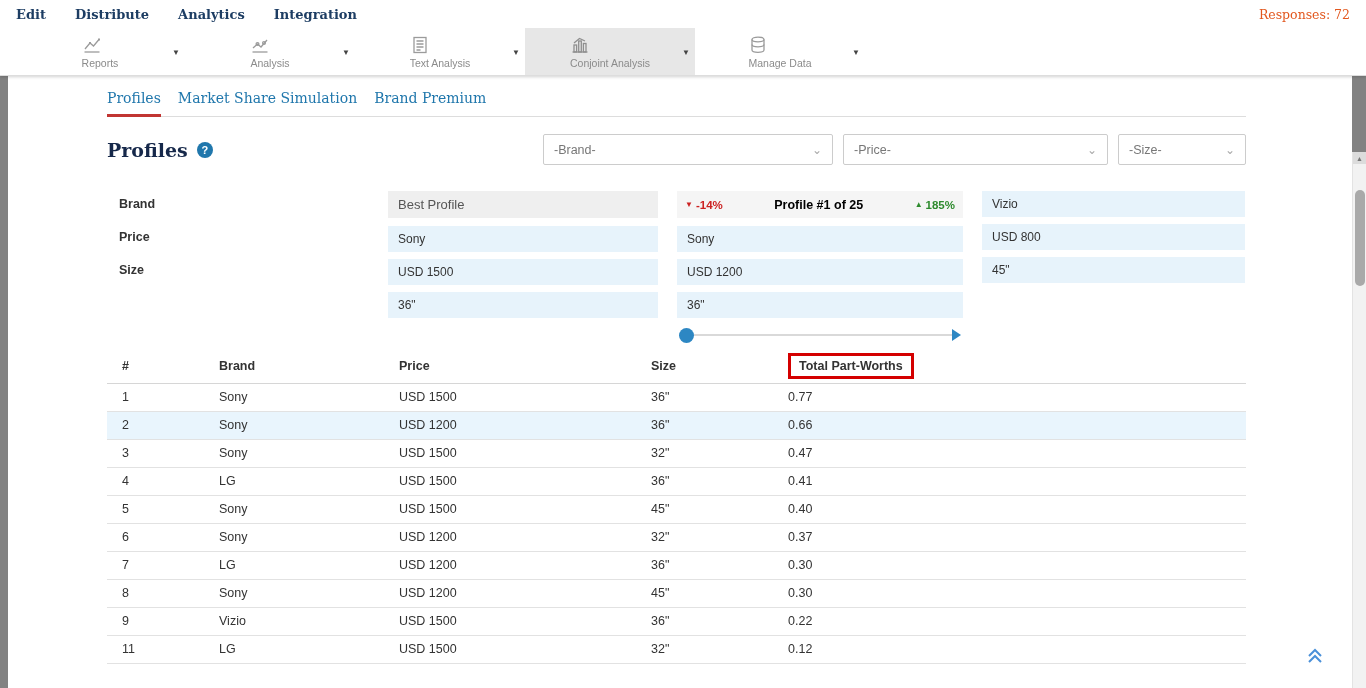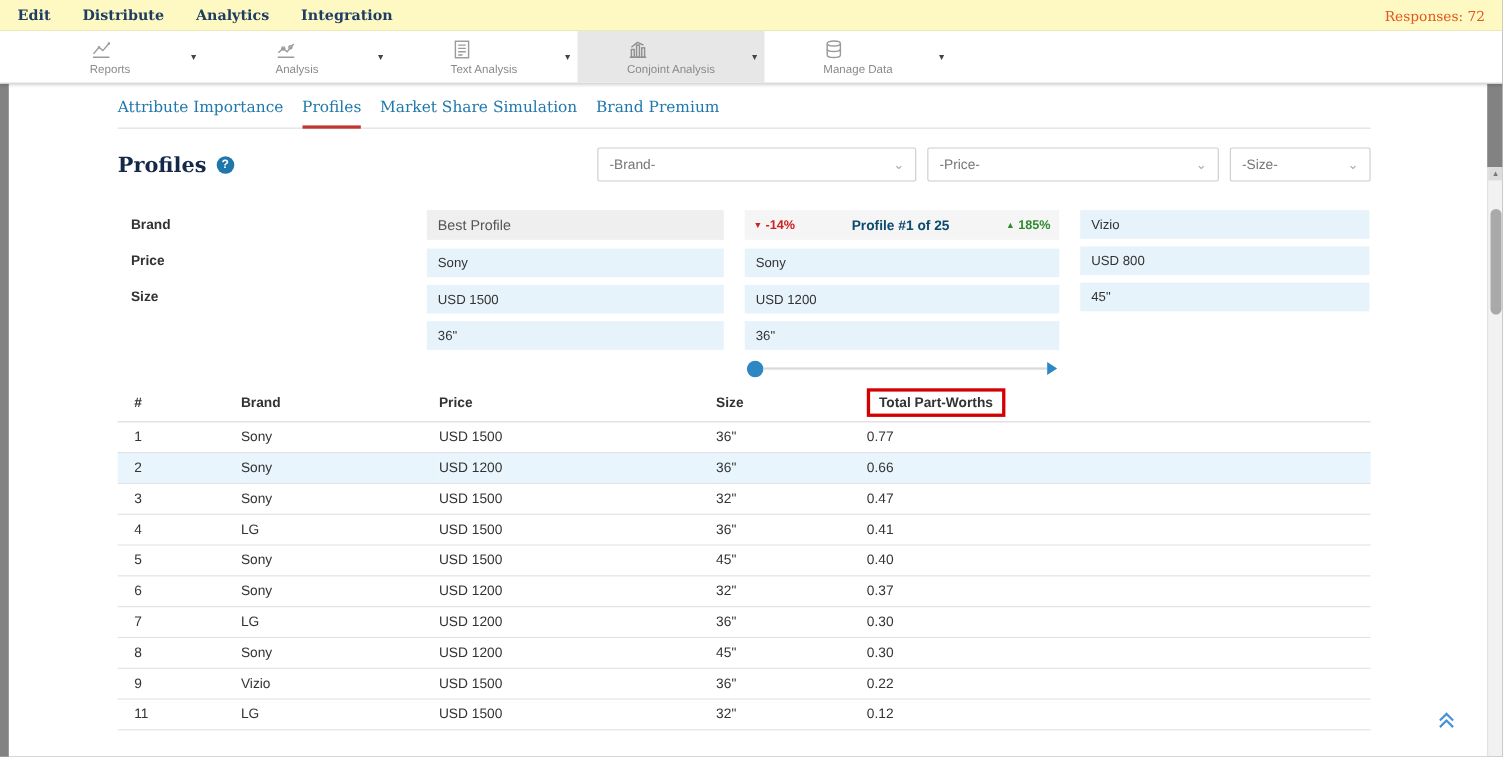--- a/index.html
+++ b/index.html
@@ -1,20 +1,20 @@
 <!DOCTYPE html>
 <html><head>
 <meta charset="utf-8">
 <style>
   *{box-sizing:border-box;margin:0;padding:0}
   html,body{width:1366px;height:688px;overflow:hidden}
   body{position:relative;background:#828282;font-family:"Liberation Sans",sans-serif}
 
   
-  .topnav{height:28px;background:#fef9c3;display:flex;align-items:center;justify-content:space-between;padding:0 16px;position:relative;z-index:3}
+  .topnav{height:28px;background:#ffffff;display:flex;align-items:center;justify-content:space-between;padding:0 16px;position:relative;z-index:3}
   .nav-left{display:flex;gap:29px;align-items:center}
   .nav-item{font-family:"DejaVu Serif",serif;font-size:13px;font-weight:700;color:#1d3d63;cursor:pointer}
   .nav-item.active{text-underline-offset:3px}
   .responses{font-family:"DejaVu Serif",serif;font-size:12.5px;font-weight:400;color:#e2571e}
 
   
   .toolbar{height:48px;background:#fff;display:flex;padding-left:15px;border-bottom:1px solid #ddd;box-shadow:0 1px 3px rgba(0,0,0,.18);position:relative;z-index:2}
   .tool-group{width:170px;display:flex;align-items:center;justify-content:center;position:relative;cursor:pointer}
   .tool-group.active{background:#e7e7e7}
   .tool-main{display:flex;flex-direction:column;align-items:flex-start;gap:2px}
@@ -44,21 +44,21 @@
   
   .profiles-grid{display:grid;grid-template-columns:262px 270px 286px 263px;column-gap:19px;margin-top:26px;align-items:start}
   .col-head{height:27px;background:#efefef;display:flex;align-items:center;padding:0 10px;font-size:13px;color:#555;margin-bottom:8px}
   .attr-row{height:26px;display:flex;align-items:center;padding:0 12px;font-size:12.5px;font-weight:700;color:#333;margin-bottom:7px}
   .val{height:26px;background:#e7f3fb;display:flex;align-items:center;padding:0 10px;font-size:12px;color:#333;margin-bottom:7px}
   .col-head.cur{background:#f5f5f5;justify-content:space-between;padding:0 8px}
   .pct{font-size:11.5px;font-weight:700;display:flex;align-items:center;gap:3px}
   .pct.down{color:#c22}
   .pct.up{color:#2e8b2e}
   .tri{font-size:8px;line-height:1}
-  .cur-title{font-size:12.5px;font-weight:700;color:#0c4a6e}
+  .cur-title{font-size:12.5px;font-weight:700;color:#000000}
   .slider{display:flex;align-items:center;margin-top:8px;height:18px;padding:0 2px;cursor:pointer}
   .slider-handle{width:15px;height:15px;border-radius:50%;background:#2d87c3;flex:none;cursor:grab}
   .slider-line{flex:1;height:2px;background:#d9d9d9}
   .slider-arrow{width:0;height:0;border-top:6px solid transparent;border-bottom:6px solid transparent;border-left:9px solid #2d87c3;flex:none}
 
   
   table{width:100%;border-collapse:collapse;margin-top:6px;table-layout:fixed}
   th{font-size:12.5px;font-weight:700;color:#333;text-align:left;border-bottom:1px solid #d6d6d6;height:33px;vertical-align:middle}
   td{font-size:12.5px;color:#333;height:28px;border-bottom:1px solid #e2e2e2;vertical-align:middle}
   td:first-child,th:first-child{padding-left:15px}
@@ -154,21 +154,20 @@
     </div>
     <span class="tool-caret">▼</span>
   </div>
 </div>
 
 <div class="canvas">
   <div class="page">
     <div class="page-inner">
 
       <div class="tabs">
-        <span class="tab">Attribute Importance</span>
         <span class="tab active">Profiles</span>
         <span class="tab">Market Share Simulation</span>
         <span class="tab">Brand Premium</span>
       </div>
 
       <div class="page-head">
         <div class="title-wrap">
           <span class="page-title">Profiles</span>
           <span class="help">?</span>
         </div>

